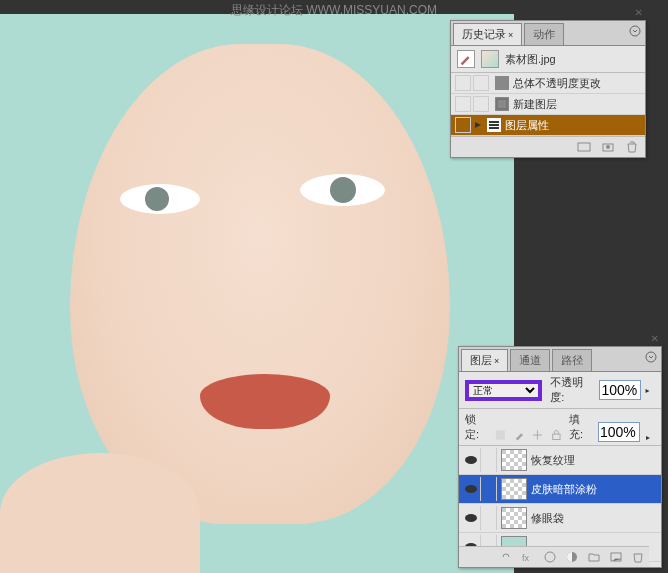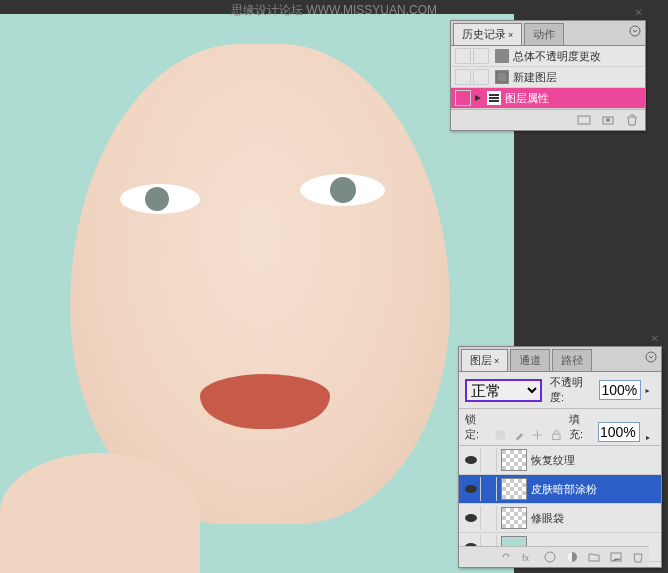--- a/index.html
+++ b/index.html
@@ -26,30 +26,30 @@
 .tab-close { font-size: 9px; margin-left: 2px; }
 .panel-menu { position: absolute; right: 4px; top: 4px; width: 12px; height: 12px; cursor: pointer; }
 .panel-close { position: absolute; right: 2px; top: -14px; font-size: 10px; color: #666; cursor: pointer; }
 
 .history-doc { display: flex; align-items: center; padding: 4px 6px; border-bottom: 1px solid #bbb; background: #e6e6e6; }
 .history-thumb { width: 18px; height: 18px; background: #fff; border: 1px solid #999; margin-right: 6px; }
 .doc-thumb { width: 18px; height: 18px; background: linear-gradient(135deg, #f5dfd0, #afdcd2); border: 1px solid #999; margin-right: 6px; }
 
 .history-items { background: #e6e6e6; }
 .history-item { display: flex; align-items: center; padding: 2px 4px; border-bottom: 1px solid #d0d0d0; }
-.history-item.selected { background: #ec4899; color: #fff; align-items: center; }
+.history-item.selected { background: #a16207; color: #fff; align-items: center; }
 .hist-col { width: 16px; height: 16px; border: 1px solid #ccc; margin-right: 2px; }
 .hist-icon { width: 14px; height: 14px; background: #888; margin: 0 4px; }
 .hist-marker { width: 10px; height: 10px; }
 
 .panel-footer { display: flex; justify-content: flex-end; padding: 3px 6px; background: #e0e0e0; border-top: 1px solid #bbb; gap: 10px; }
 .footer-icon { width: 14px; height: 14px; cursor: pointer; opacity: 0.6; }
 
 .layers-controls { padding: 3px 6px; border-bottom: 1px solid #bbb; display: flex; align-items: center; gap: 4px; }
-.blend-select { width: 80px; font-size: 15px; border: 2px solid #6d28d9; }
+.blend-select { width: 80px; font-size: 10px; border: 4px solid #6d28d9; }
 .opacity-label { margin-left: 4px; }
 .pct-input { width: 42px; font-size: 14px; border: 1px solid #7a9ac7; padding: 1px; }
 .arrow-btn { width: 10px; font-size: 8px; color: #333; }
 
 .lock-row { padding: 3px 6px; border-bottom: 1px solid #bbb; display: flex; align-items: flex-end; gap: 6px; }
 .lock-icon { width: 14px; height: 14px; opacity: 0.5; cursor: pointer; }
 
 .layer-list { background: #e6e6e6; max-height: 120px; overflow: hidden; }
 .layer-item { display: flex; align-items: center; padding: 2px; border-bottom: 1px solid #d0d0d0; }
 .layer-item.selected { background: #2b5fc7; }
@@ -85,20 +85,29 @@
   <div class="panel-tabs">
     <div class="tab active"><span>历史记录</span><span class="tab-close">×</span></div>
     <div class="tab inactive">动作</div>
     <div class="panel-menu">
       <svg viewBox="0 0 12 12">
           <circle cx="6" cy="6" r="5" fill="none" stroke="#666"></circle>
           <path d="M4 5l2 2 2-2" stroke="#666" fill="none"></path>
         </svg>
     </div>
   </div>
+  <div class="history-doc">
+    <div class="history-thumb">
+        <svg viewBox="0 0 18 18">
+          <path d="M3 14l8-8 2 2-8 8z" fill="#a66"></path>
+        </svg>
+      </div>
+    <div class="doc-thumb"></div>
+    <span>素材图.jpg</span>
+  </div>
   <div class="history-items">
     <div class="history-item">
       <div class="hist-col"></div>
         <div class="hist-col"></div>
       <svg class="hist-icon" viewBox="0 0 14 14">
           <rect x="2" y="2" width="10" height="10" fill="#888"></rect>
         </svg>
       <span>总体不透明度更改</span>
     </div>
     <div class="history-item">

